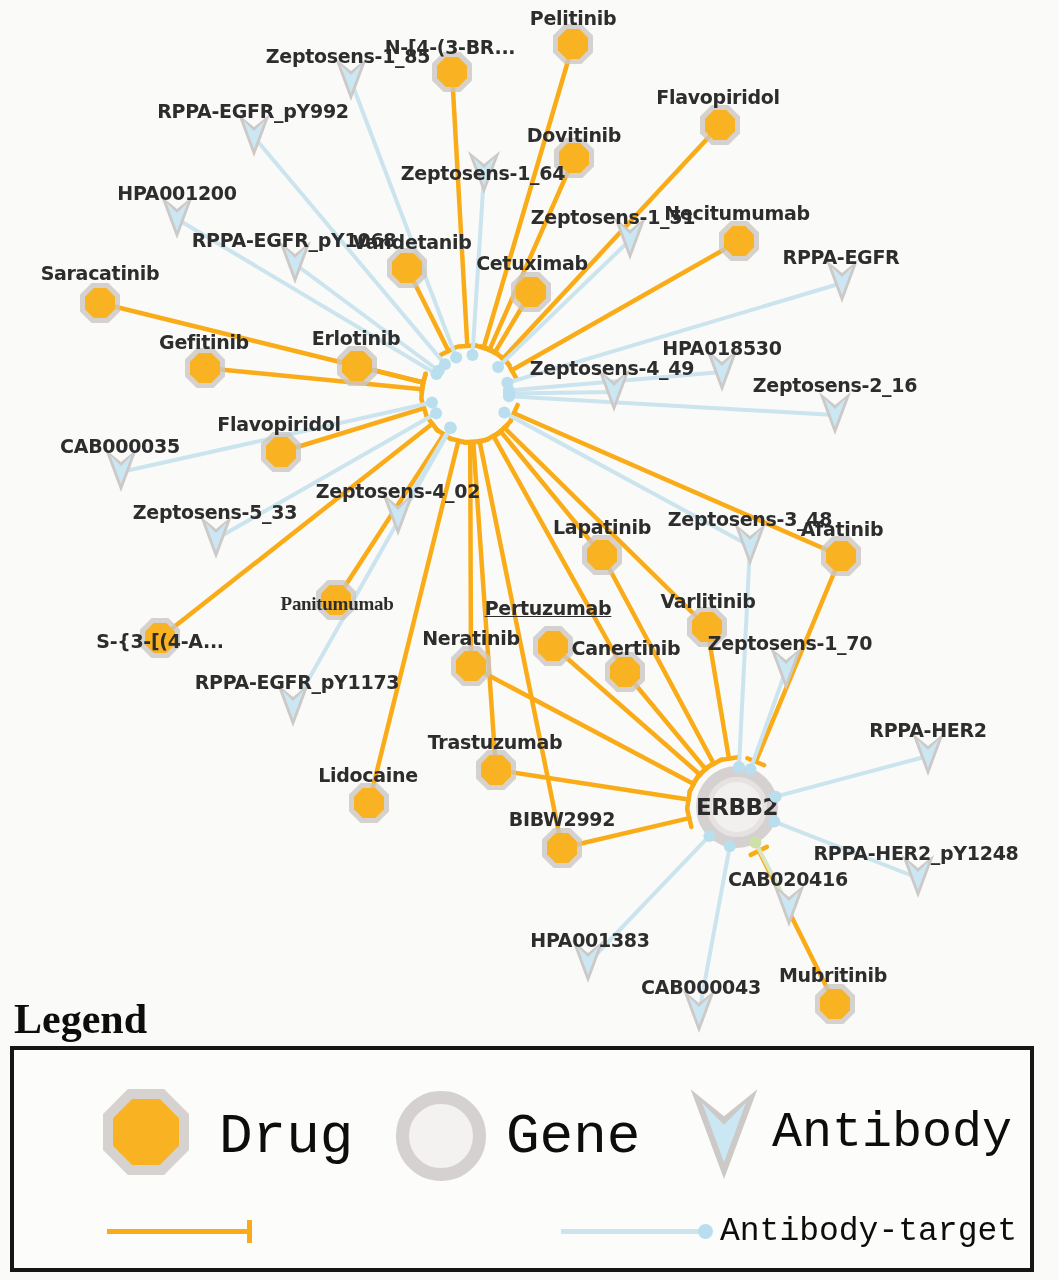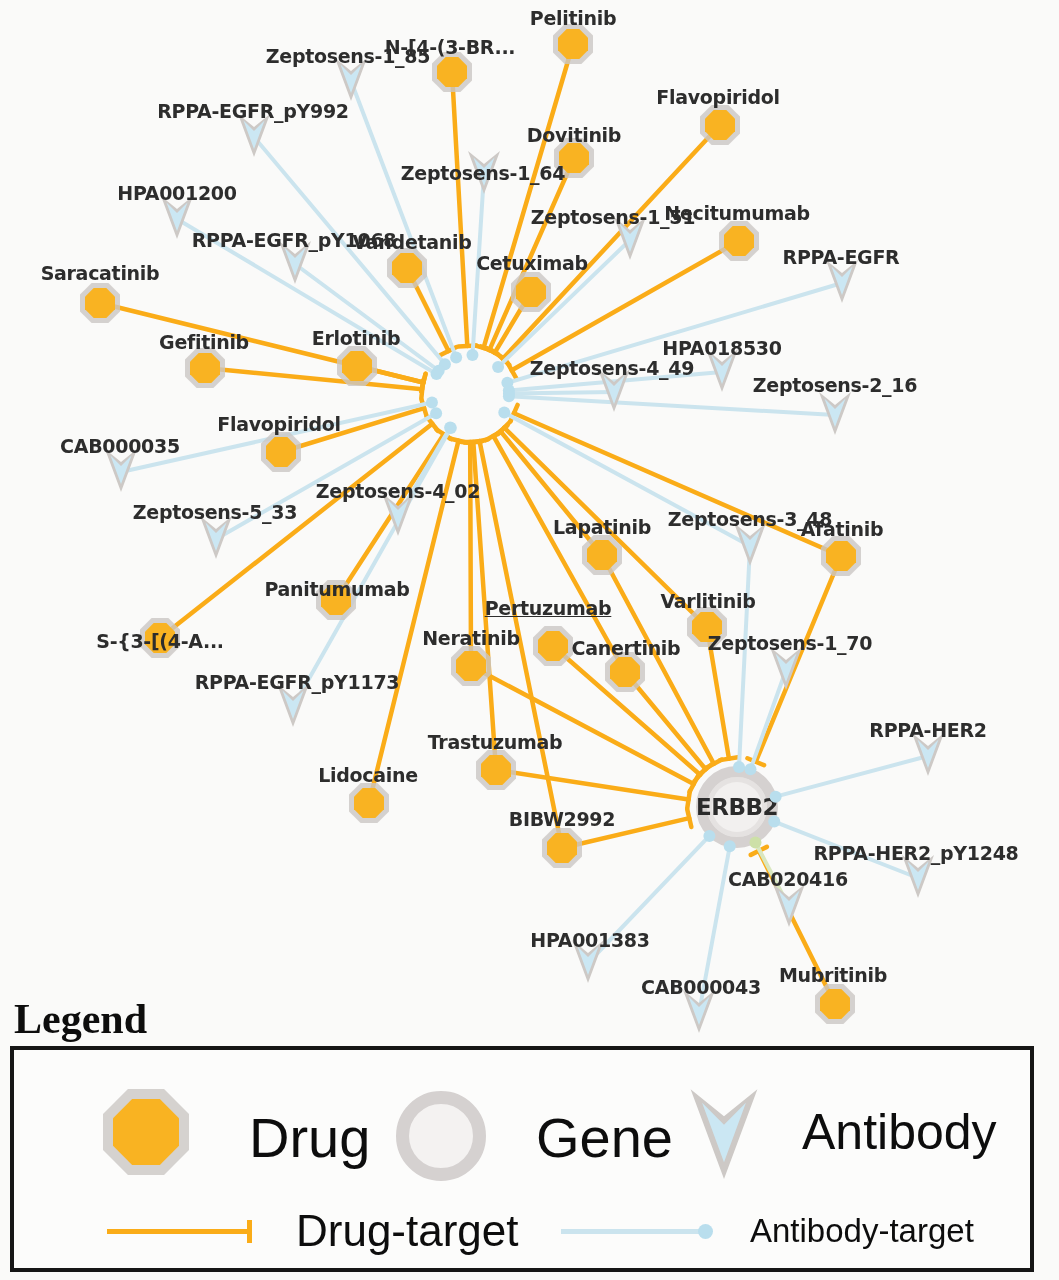--- a/index.html
+++ b/index.html
@@ -36,22 +36,22 @@
   
   .legend-title{
     position:absolute;left:14px;top:995px;z-index:5;
     font-family:"Liberation Serif",serif;font-weight:bold;font-size:42px;color:#0d0d0d;
   }
   .legend-box{
     position:absolute;left:10px;top:1046px;width:1016px;height:218px;z-index:5;
     background:#fcfcfb;border:4px solid #161616;
   }
   .lg-item-label{
-    position:absolute;font-family:Liberation Sans, sans-serif;color:#0d0d0d;
-    transform:translateY(-50%);white-space:nowrap;margin-left:30px;
+    position:absolute;font-family:Liberation Mono, monospace;color:#0d0d0d;
+    transform:translateY(-50%);white-space:nowrap;
   }
   .lg-oct-outer{
     position:absolute;left:89px;top:39px;width:86px;height:86px;
     background:rgba(203,199,196,0.8);
     clip-path:polygon(29% 0,71% 0,100% 29%,100% 71%,71% 100%,29% 100%,0 71%,0 29%);
     display:flex;align-items:center;justify-content:center;
   }
   .lg-oct-inner{
     width:66px;height:66px;background:#f9b322;
     clip-path:polygon(29% 0,71% 0,100% 29%,100% 71%,71% 100%,29% 100%,0 71%,0 29%);
@@ -341,21 +341,21 @@
       <div class="graph-label" style="left: 450px; top: 47px;">N-[4-(3-BR...</div>
       <div class="graph-label" style="left: 574px; top: 135px;">Dovitinib</div>
       <div class="graph-label" style="left: 718px; top: 97px;">Flavopiridol</div>
       <div class="graph-label" style="left: 737px; top: 213px;">Necitumumab</div>
       <div class="graph-label" style="left: 412px; top: 242px;">Vandetanib</div>
       <div class="graph-label" style="left: 532px; top: 263px;">Cetuximab</div>
       <div class="graph-label" style="left: 100px; top: 273px;">Saracatinib</div>
       <div class="graph-label" style="left: 204px; top: 342px;">Gefitinib</div>
       <div class="graph-label" style="left: 356px; top: 338px;">Erlotinib</div>
       <div class="graph-label" style="left: 279px; top: 424px;">Flavopiridol</div>
-      <div class="graph-label" style="left: 337px; top: 589px;">Panitumumab</div>
+      <div class="graph-label" style="left: 337px; top: 604px; font-family: Liberation Serif, serif;">Panitumumab</div>
       <div class="graph-label" style="left: 160px; top: 609px; margin-top: 32px;">S-{3-[(4-A...</div>
       <div class="graph-label" style="left: 602px; top: 527px;">Lapatinib</div>
       <div class="graph-label" style="left: 842px; top: 529px;">Afatinib</div>
       <div class="graph-label" style="left: 708px; top: 601px;">Varlitinib</div>
       <div class="graph-label" style="left: 471px; top: 638px;">Neratinib</div>
       <div class="graph-label" style="left: 548px; top: 608px; text-decoration: underline;">Pertuzumab</div>
       <div class="graph-label" style="left: 626px; top: 648px;">Canertinib</div>
       <div class="graph-label" style="left: 495px; top: 742px;">Trastuzumab</div>
       <div class="graph-label" style="left: 368px; top: 775px;">Lidocaine</div>
       <div class="graph-label" style="left: 562px; top: 819px;">BIBW2992</div>
@@ -396,20 +396,19 @@
 
     <svg class="lg-chevron" width="78" height="96" viewBox="0 0 36 46">
       <path d="M18,45 L2,2 L18,15 L34,2 Z" fill="#cdc9c6"></path>
       <path d="M18,37 L7.5,8.5 L18,19 L28.5,8.5 Z" fill="#cbe7f3"></path>
     </svg>
     <span class="lg-item-label" style="left:758px;top:82px;font-size:50px;text-align:right;">Antibody</span>
 
     <div class="lg-line-drug">
         <span class="cap"></span>
       </div>
-    <span class="lg-item-label" style="left:252px;top:181px;font-size:44px;">Drug-target</span>
 
     <div class="lg-line-ab">
         <span class="dot"></span>
       </div>
     <span class="lg-item-label" style="left:706px;top:181px;font-size:33px;">Antibody-target</span>
   </div>
 </div>
 
 </body></html>

